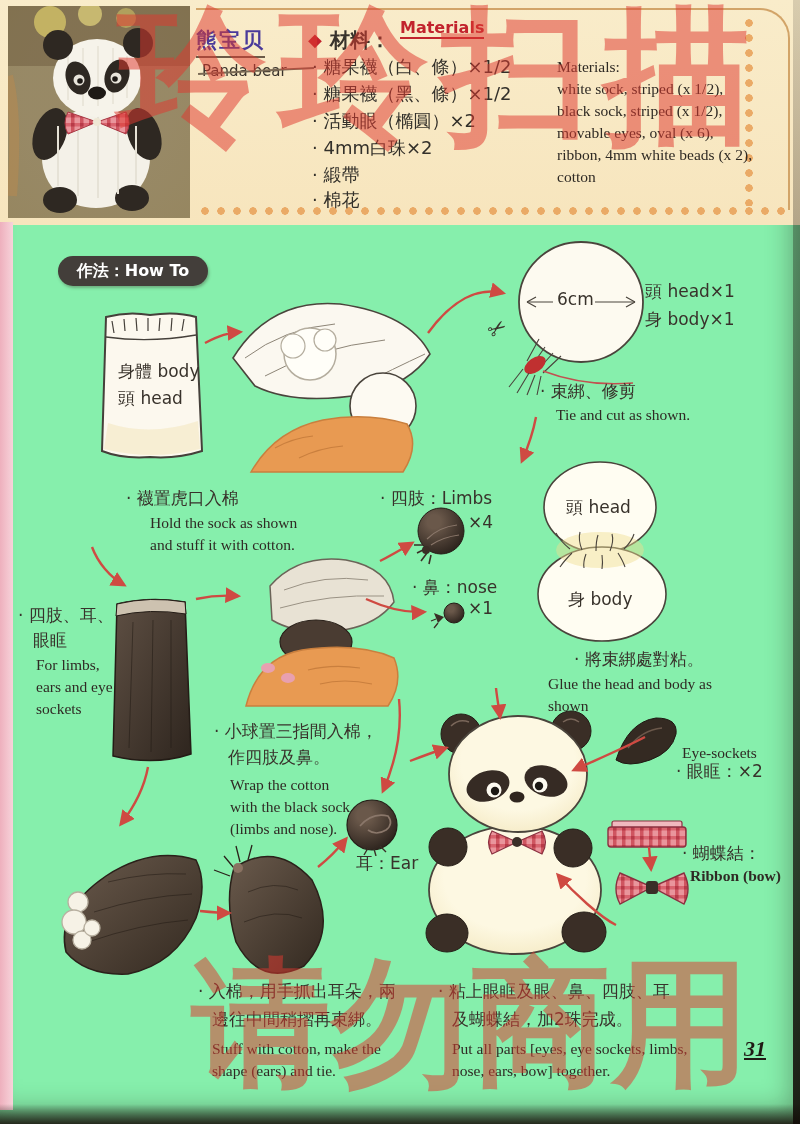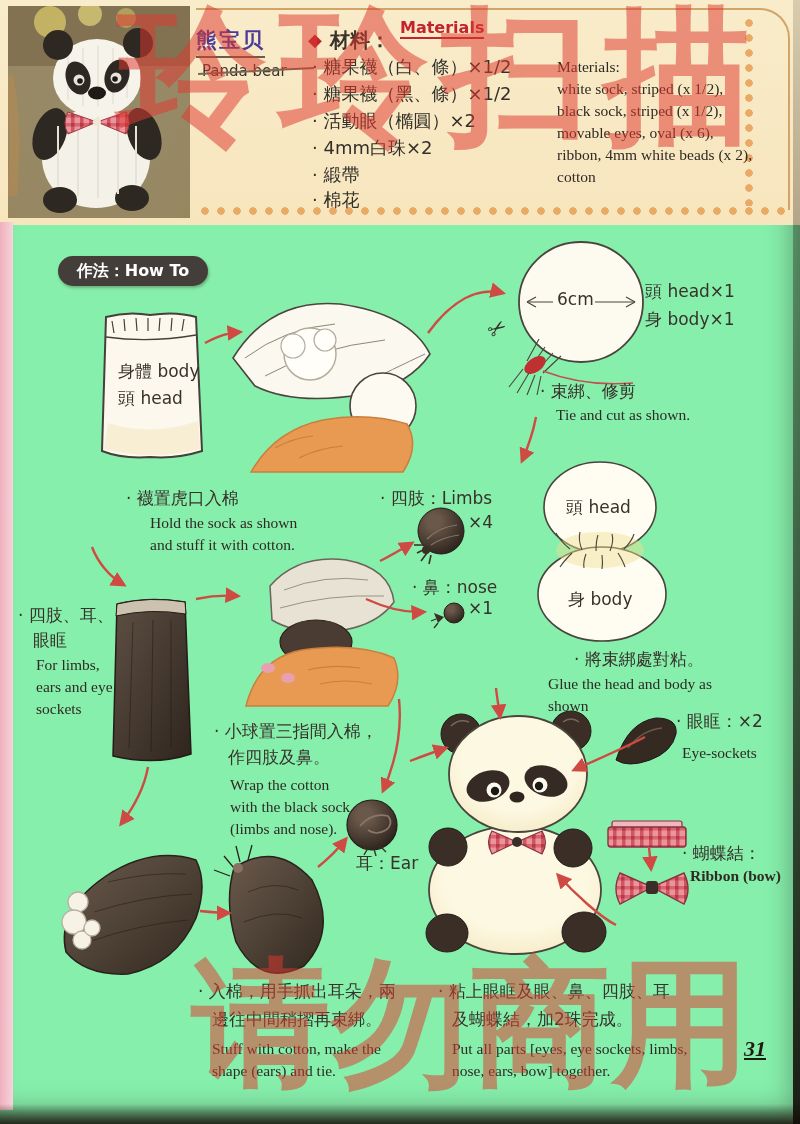--- a/index.html
+++ b/index.html
@@ -228,21 +228,21 @@
     <circle cx="30" cy="27" r="25" fill="url(#gball)" stroke="#241c16" stroke-width="1.2"></circle>
     <path d="M18,28 Q30,14 46,18 Q52,26 44,32 Q34,38 26,32" stroke="#8a776a" stroke-width="1.6" fill="none"></path>
     <path d="M26,50 l-4,7 M32,51 l2,7 M38,48 l6,6" stroke="#3a2e26" stroke-width="1.4"></path>
   </svg>
   <span class="abs cn cn17" style="left:356px;top:852px;">耳：Ear</span>
 
   <svg class="abs" style="left:612px;top:710px;" width="72" height="58" viewBox="0 0 72 58">
     <path d="M4,50 Q16,12 44,8 Q66,8 64,24 Q60,42 38,50 Q16,58 4,50 Z" fill="#342a22" stroke="#1f1812" stroke-width="1"></path>
     <path d="M16,38 Q30,20 50,18" stroke="#6b584a" stroke-width="1.3" fill="none"></path>
   </svg>
-  <span class="abs cn cn17" style="left:676px;top:710px;">· 眼眶：×2</span>
+  <span class="abs cn cn17" style="left:676px;top:760px;">· 眼眶：×2</span>
   <span class="abs en en15" style="left:682px;top:744px;text-align:center;">Eye-sockets</span>
 
   <svg class="abs" style="left:604px;top:818px;" width="88" height="36" viewBox="0 0 88 36">
     <rect x="8" y="3" width="70" height="10" rx="2" fill="#f0b8be" stroke="#8a3040" stroke-width="1.2"></rect>
     <rect x="4" y="9" width="78" height="20" rx="3" fill="url(#plaid)" stroke="#8a3040" stroke-width="1.4"></rect>
   </svg>
   <svg class="abs" style="left:612px;top:868px;" width="80" height="42" viewBox="0 0 80 42">
     <path d="M8,5 L40,19 L8,36 Q0,21 8,5 Z" fill="url(#plaid)" stroke="#8a3040" stroke-width="1.4"></path>
     <path d="M72,5 L40,19 L72,36 Q80,21 72,5 Z" fill="url(#plaid)" stroke="#8a3040" stroke-width="1.4"></path>
     <rect x="34" y="13" width="12" height="13" rx="3" fill="#3a2f28"></rect>

